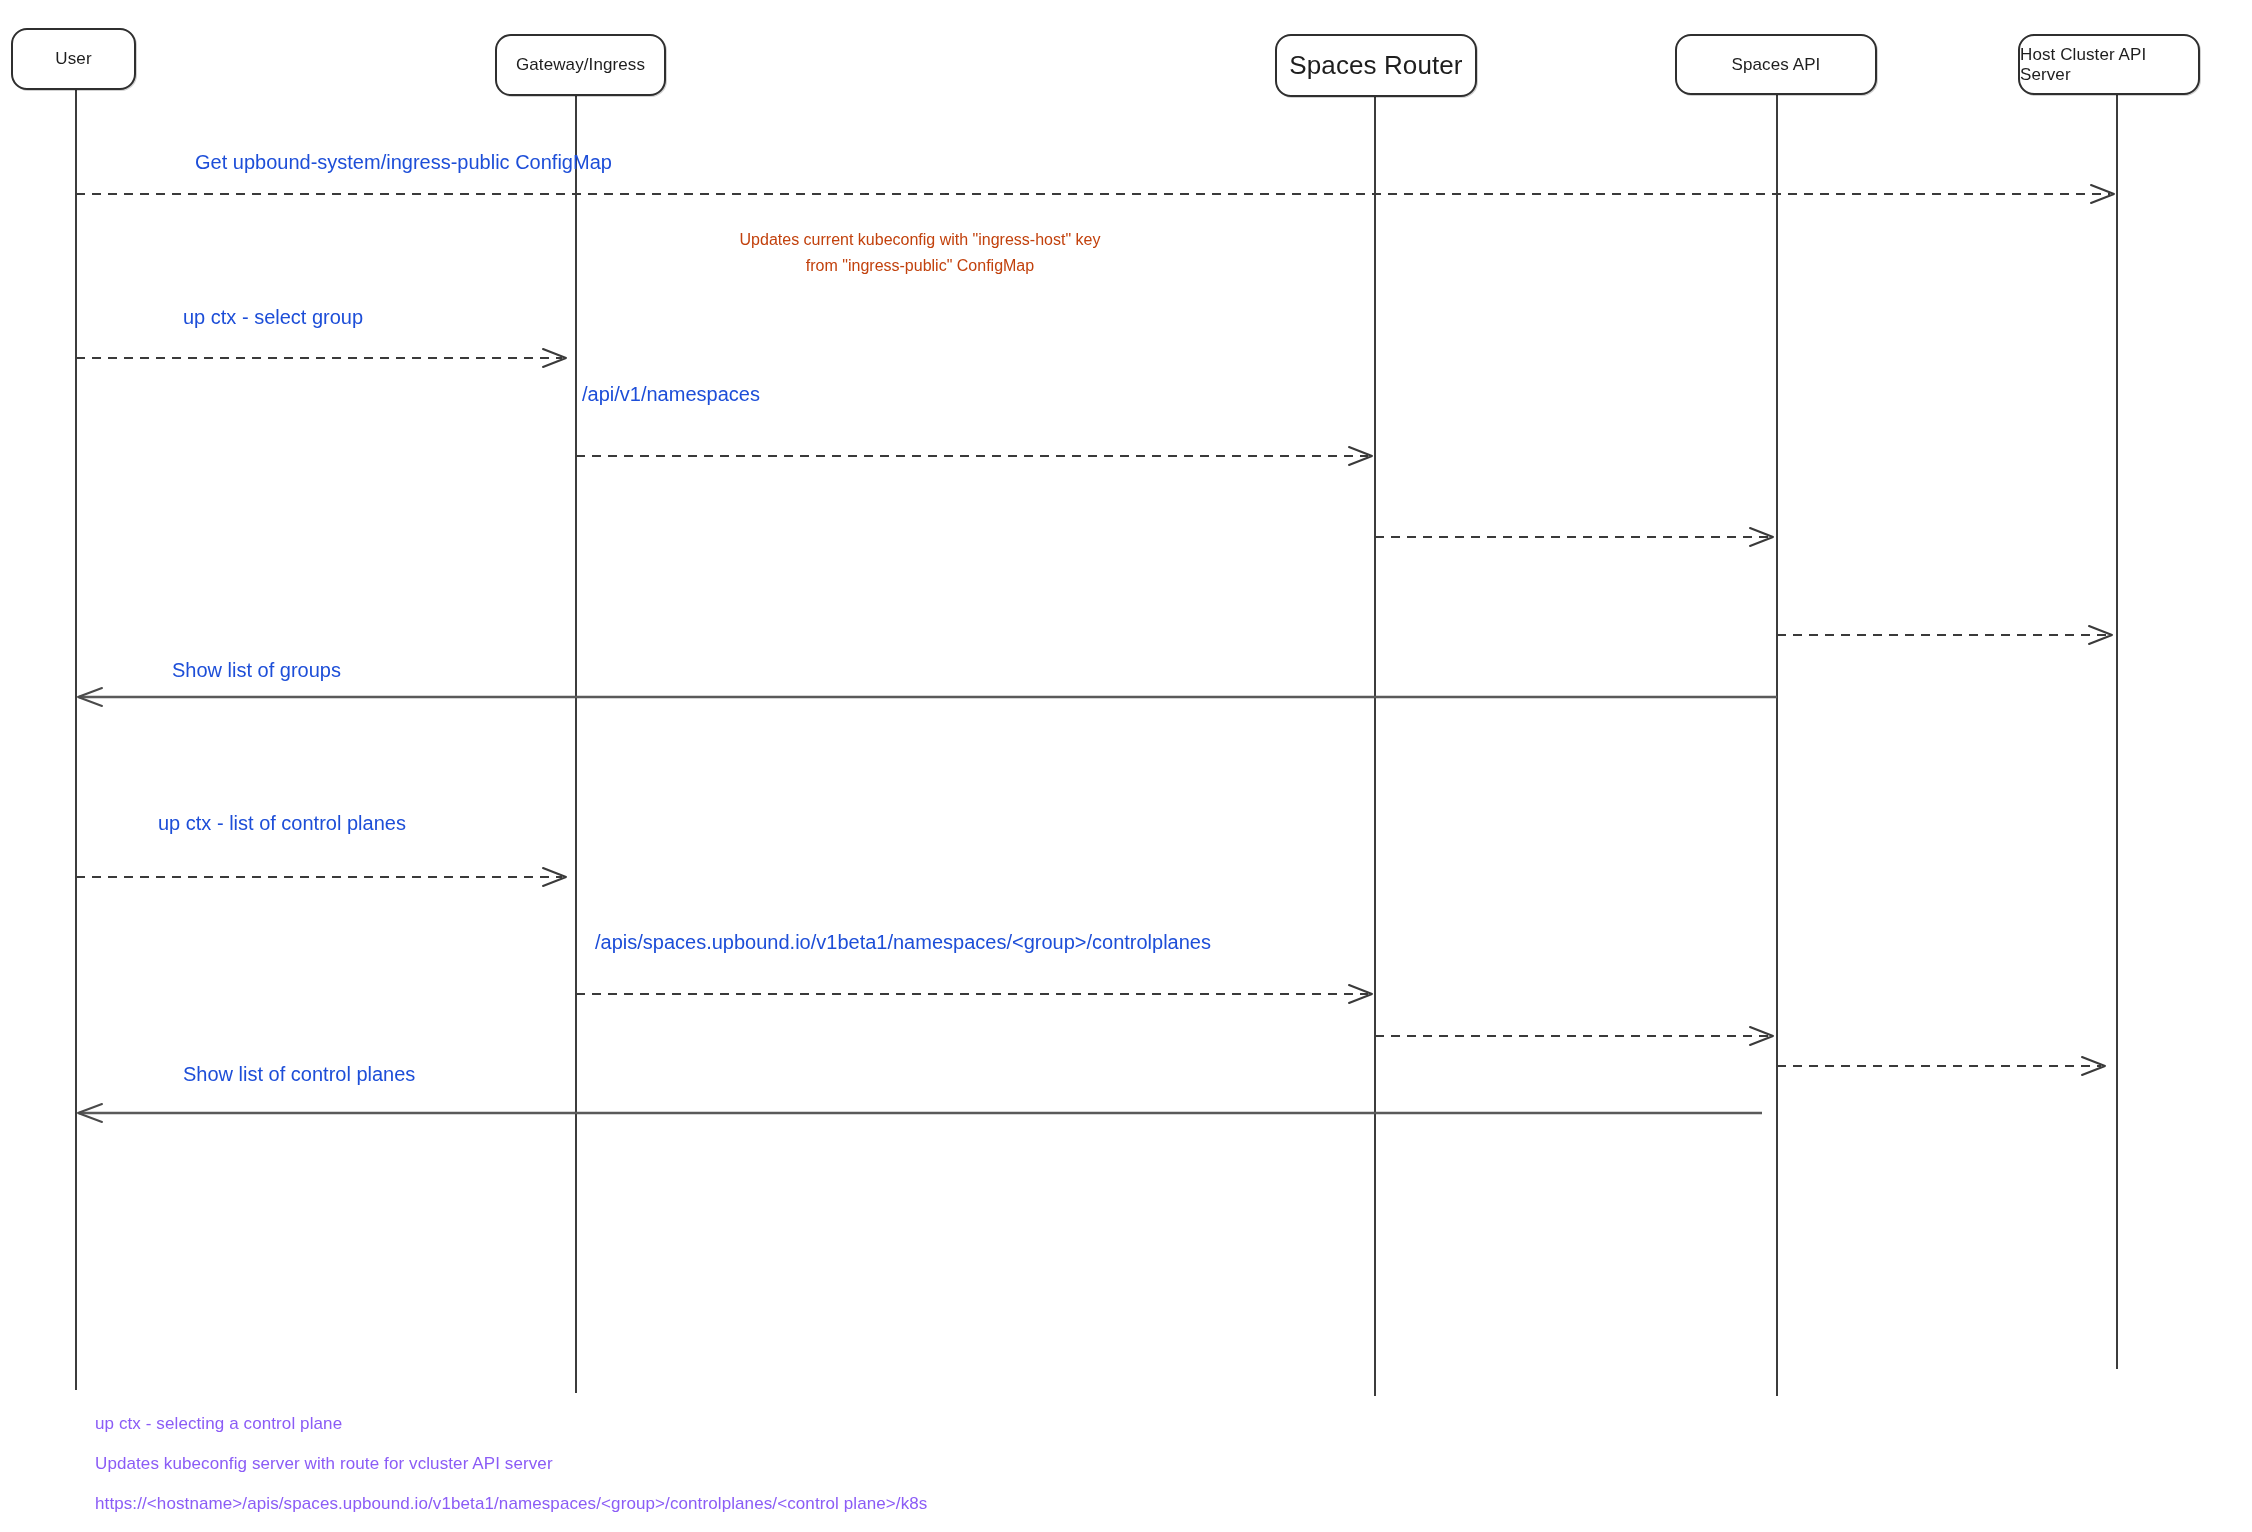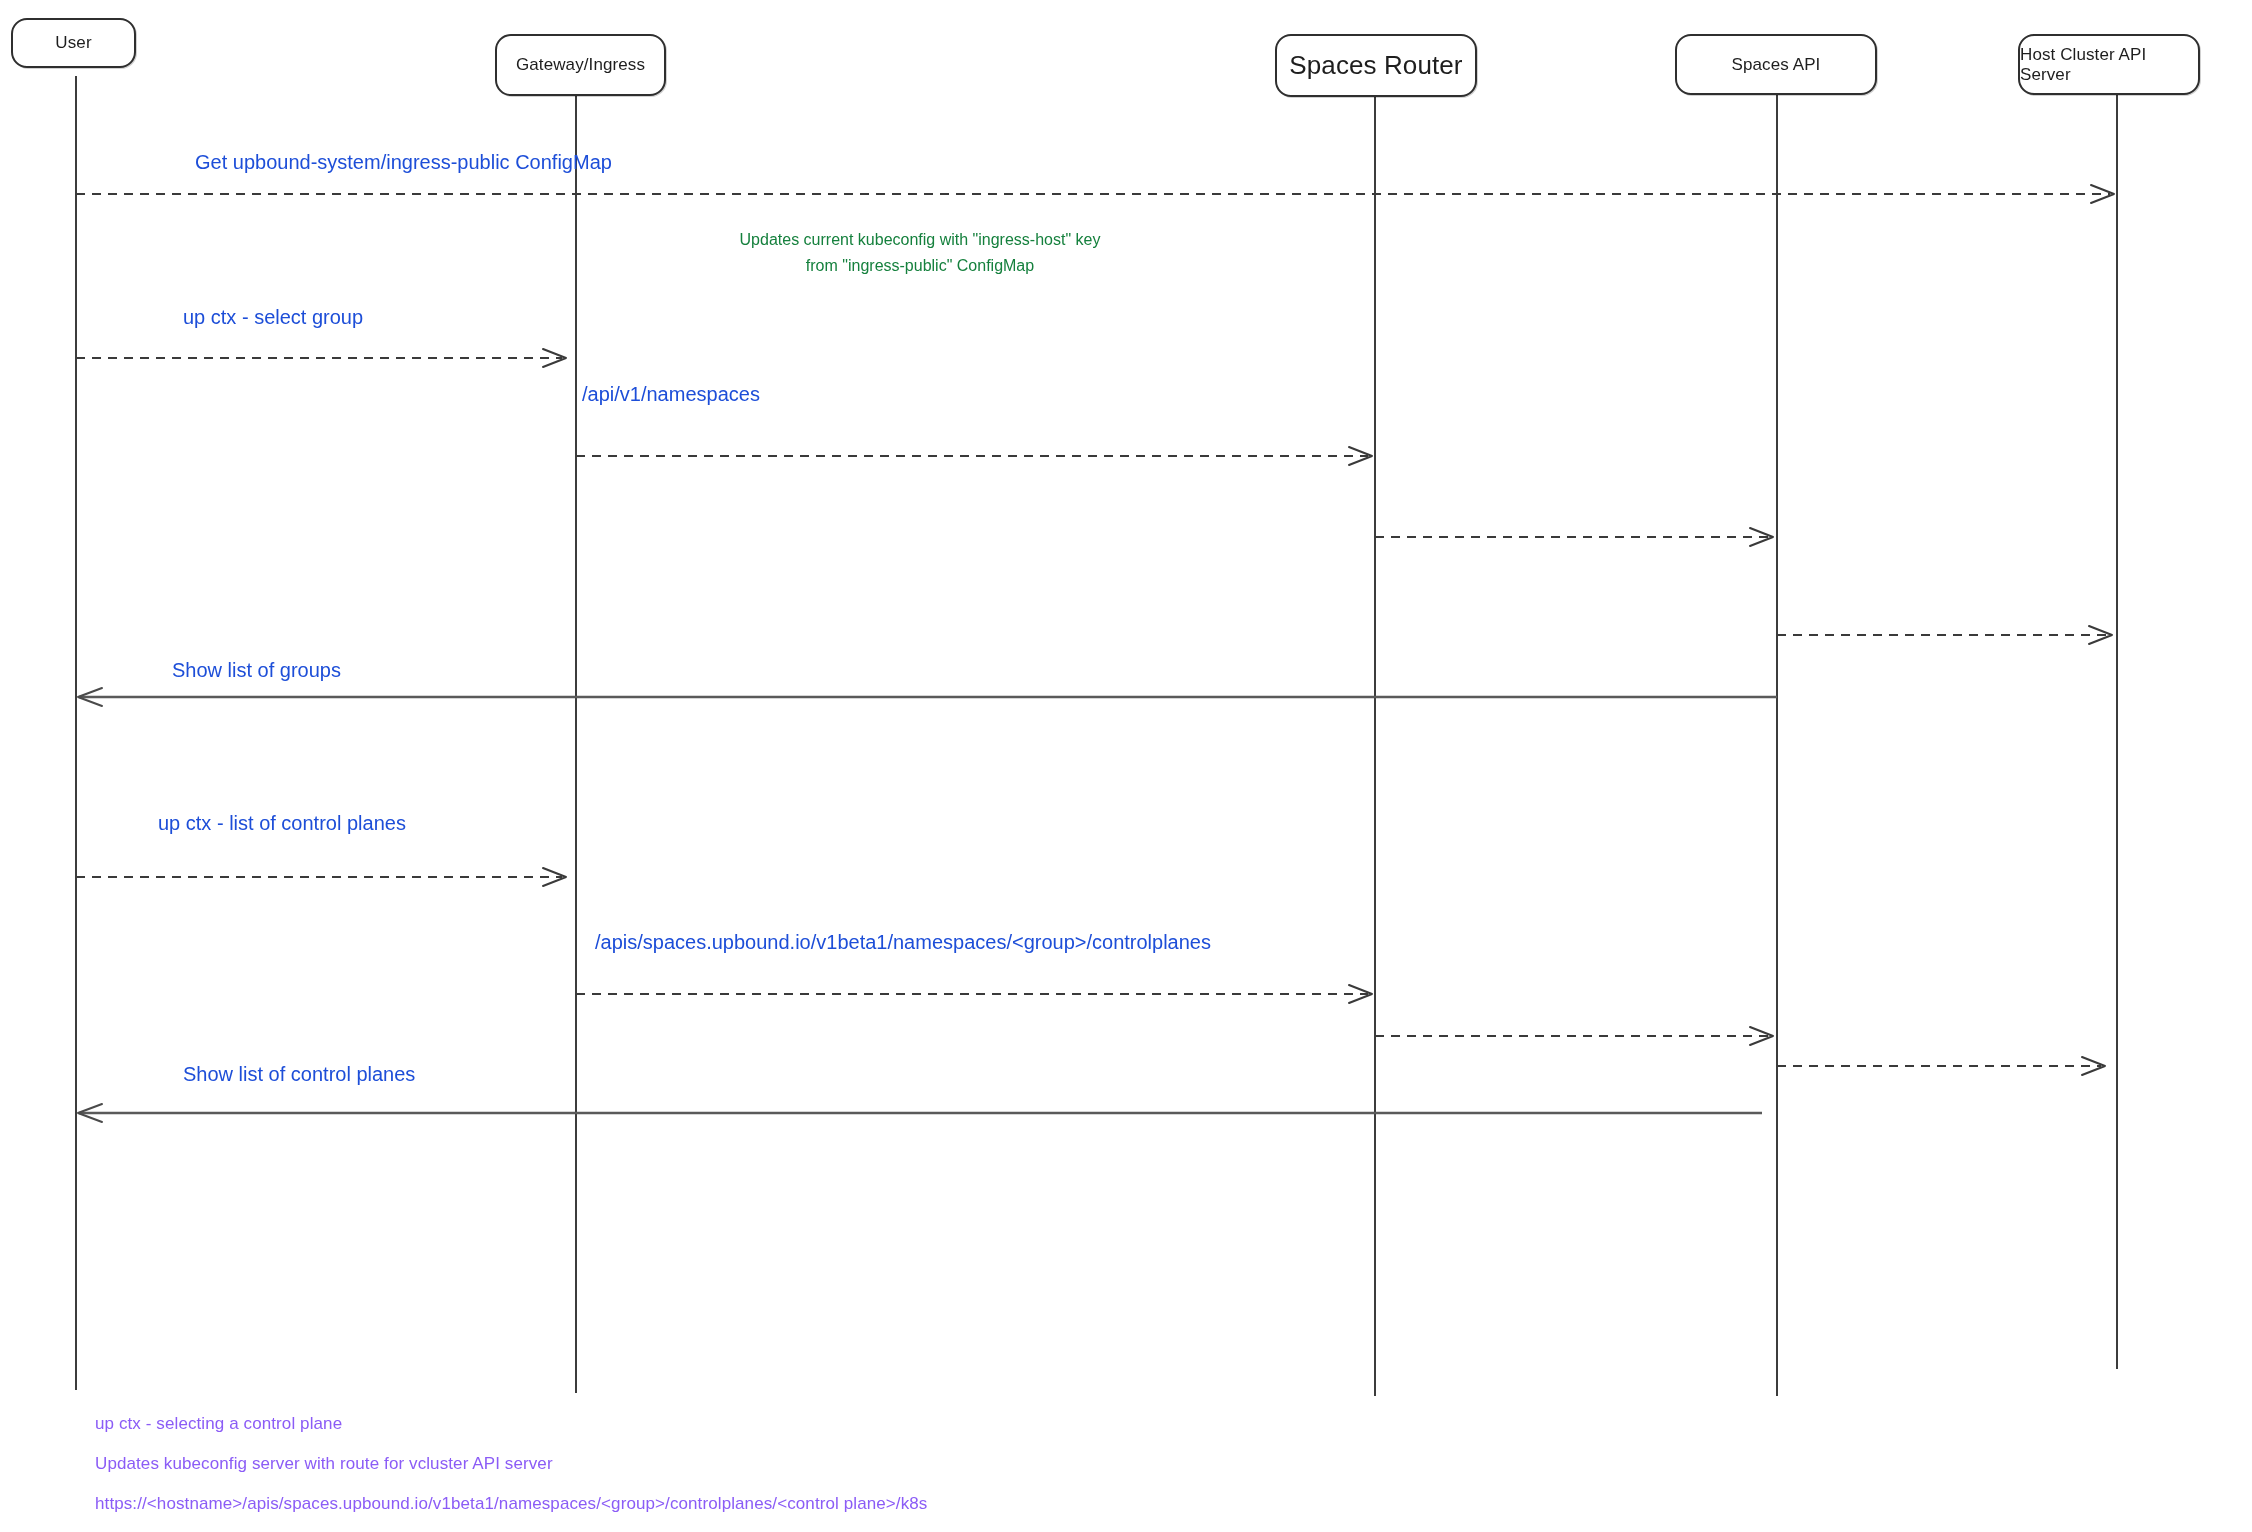--- a/index.html
+++ b/index.html
@@ -28,33 +28,33 @@
   }
   .arrow{position:absolute;overflow:visible;z-index:2;}
   .arrow line.dash{stroke:#3a3a3a;stroke-width:2;stroke-dasharray:9 7;}
   .arrow line.solidline{stroke:#5a5a5a;stroke-width:2.5;}
   .arrow path.head{fill:none;stroke:#3a3a3a;stroke-width:2;stroke-linecap:round;stroke-linejoin:round;}
   .arrow path.head.gray{stroke:#4a4a4a;}
   .msg-label{
     position:absolute;font-size:20px;white-space:nowrap;color:#1d4ed8;z-index:4;
   }
   .note-label{
-    position:absolute;font-size:16px;color:#15803d;text-align:center;
+    position:absolute;font-size:16px;color:#c2410c;text-align:center;
     white-space:pre-line;line-height:26px;z-index:4;
   }
   .footnote{
     position:absolute;font-size:17px;color:#8b5cf6;white-space:nowrap;z-index:4;letter-spacing:0.1px;
   }
 </style>
 </head>
 <body>
 
 <div id="stage">
 
-  <div class="actor" style="left:11px;top:18px;width:125px;height:50px;justify-content:center;">
+  <div class="actor" style="left:11px;top:28px;width:125px;height:62px;justify-content:center;">
     <span>User</span>
   </div>
   <div class="actor" style="left:495px;top:34px;width:171px;height:62px;">
     <span>Gateway/Ingress</span>
   </div>
   <div class="actor big" style="left:1275px;top:34px;width:202px;height:63px;border-radius:16px;">
     <span>Spaces Router</span>
   </div>
   <div class="actor" style="left:1675px;top:34px;width:202px;height:61px;">
     <span>Spaces API</span>

